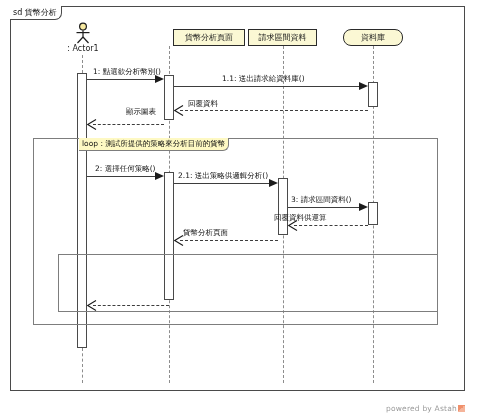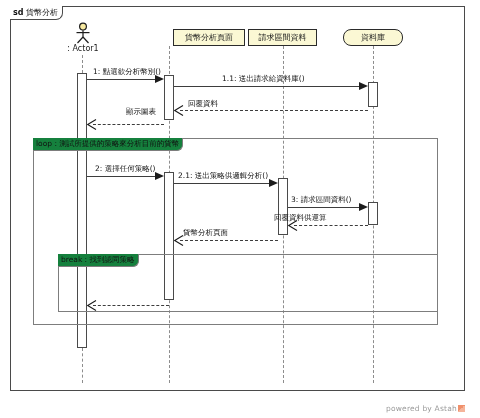--- a/index.html
+++ b/index.html
@@ -32,21 +32,21 @@
     border-right: 1px solid #4a4a4a;
     border-bottom: 1px solid #4a4a4a;
     background: #ffffff;
     font-size: 8px;
     color: #111;
     line-height: 13px;
     padding: 0 4px 0 3px;
     white-space: nowrap;
     border-bottom-right-radius: 7px;
   }
-  .sd-tag b { font-weight: bold; letter-spacing: 0px; }
+  .sd-tag b { font-weight: normal; letter-spacing: 0px; }
   .sd-tag span { font-weight: normal; }
 
   
   .ll-box {
     background: #fbf8d4;
     border: 1.4px solid #2b2b2b;
     display: flex;
     align-items: center;
     justify-content: center;
     font-size: 8px;
@@ -99,27 +99,28 @@
   .arrow-open-l svg { display: block; }
 
   
   .frag {
     border: 1px solid #7d7d7d;
     background: transparent;
   }
   .frag-tag {
     border-right: 1px solid #7d7d7d;
     border-bottom: 1px solid #7d7d7d;
-    background: #15803d;
+    background: #fef9c3;
     font-size: 7.5px;
     color: #111;
     line-height: 12px;
     padding: 0 3px 0 3px;
     white-space: nowrap;
     border-bottom-right-radius: 6px;
+    margin-left: 46px;
   }
 
   
   .watermark {
     font-size: 7.5px;
     color: #9b9b9b;
     white-space: nowrap;
     letter-spacing: .2px;
   }
   .astah-logo {
@@ -178,23 +179,20 @@
   <div class="abs ll-dash" style="left:373px; top:46px; height:337px;"></div>
   <div class="abs activation" style="left:368px; top:82px; width:10px; height:25px;"></div>
   <div class="abs activation" style="left:368px; top:202px; width:10px; height:23px;"></div>
 
   <div class="abs frag" style="left:33px; top:138px; width:405px; height:187px;"></div>
   <div class="abs frag-tag" style="left:33px; top:138px; height:13px;">
     <span>loop : 測試所提供的策略來分析目前的貨幣</span>
   </div>
 
   <div class="abs frag" style="left:58px; top:254px; width:380px; height:58px;"></div>
-  <div class="abs frag-tag" style="left:58px; top:254px; height:13px;">
-    <span>break : 找到認同策略</span>
-  </div>
 
   <div class="abs msg-label" style="left:93px; top:67px;">1: 點選欲分析幣別()</div>
   <div class="abs msg-line-solid" style="left:87px; top:79px; width:69px;"></div>
   <div class="abs arrow-filled-r" style="left:155px; top:75px;"></div>
 
   <div class="abs msg-label" style="left:222px; top:74px;">1.1: 送出請求給資料庫()</div>
   <div class="abs msg-line-solid" style="left:174px; top:86px; width:186px;"></div>
   <div class="abs arrow-filled-r" style="left:359px; top:82px;"></div>
 
   <div class="abs msg-label" style="left:188px; top:99px;">回覆資料</div>

